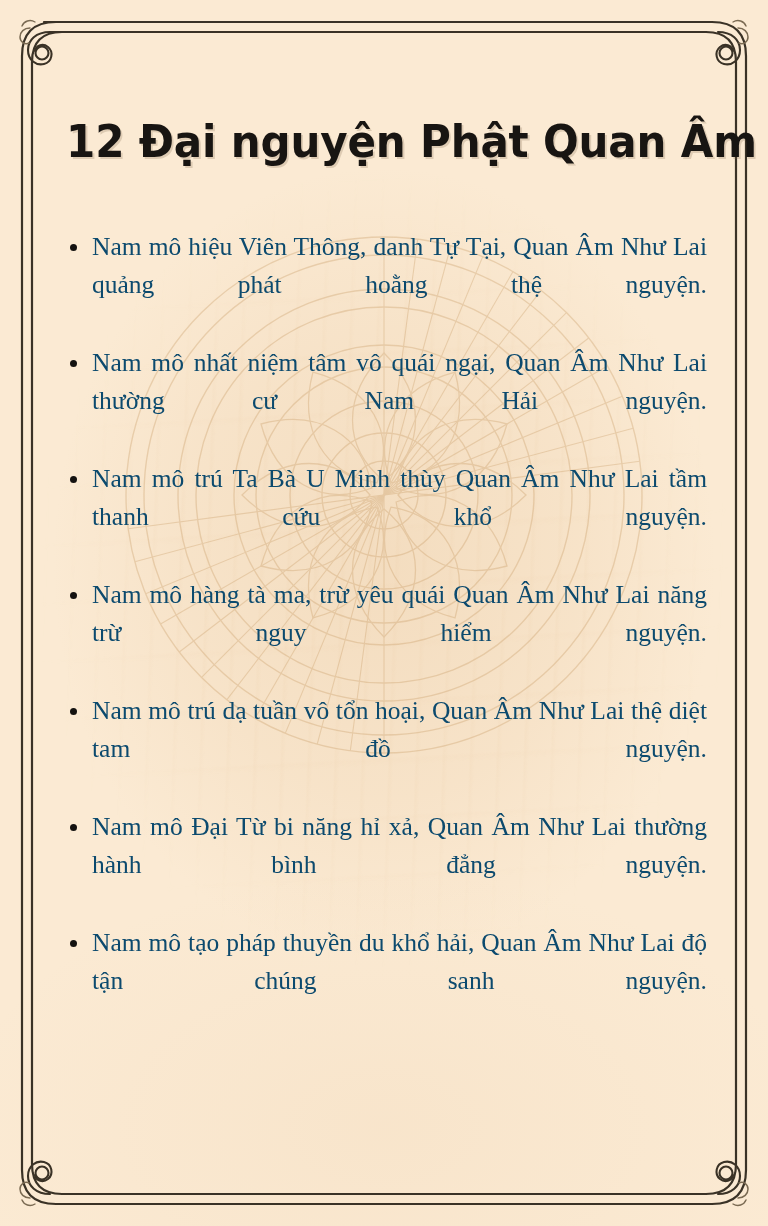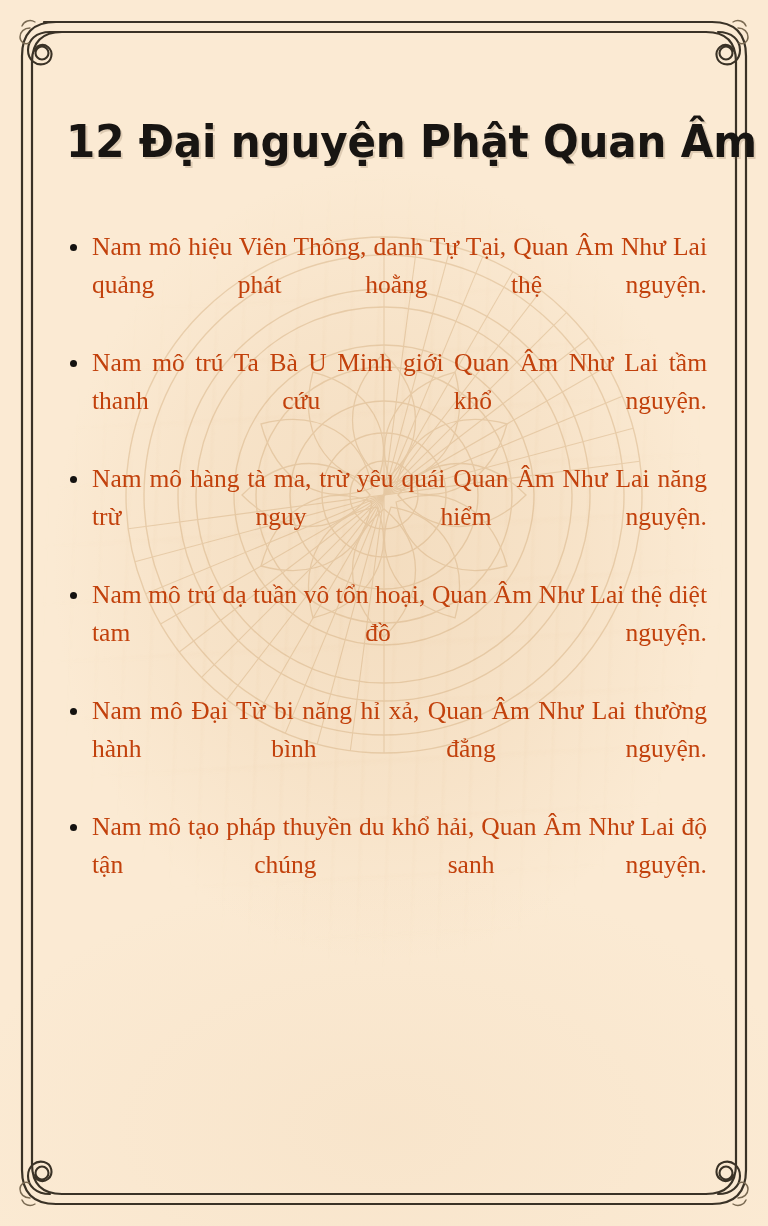--- a/index.html
+++ b/index.html
@@ -113,21 +113,21 @@
     padding: 0;
     list-style: none;
   }
   .vow-item {
     position: relative;
     padding-left: 30px;
     margin: 0 0 2px 0;
     font-family: "Liberation Serif", "DejaVu Serif", serif;
     font-size: 25.5px;
     line-height: 38px;
-    color: #c2410c;
+    color: #0c4a6e;
     text-align: justify;
     text-justify: inter-word;
   }
   .vow-item:last-child {
     margin-bottom: 0;
   }
   .vow-bullet {
     position: absolute;
     left: 8px;
     top: 16px;
@@ -243,21 +243,25 @@
 
     <h1 class="title">12 Đại nguyện Phật Quan Âm</h1>
 
     <ul class="vow-list" id="vow-list">
         <li class="vow-item">
           <span class="vow-bullet"></span>
           <span class="vow-text">Nam mô hiệu Viên Thông, danh Tự Tại, Quan Âm Như Lai quảng phát hoằng thệ nguyện.</span>
         </li>
         <li class="vow-item">
           <span class="vow-bullet"></span>
-          <span class="vow-text">Nam mô trú Ta Bà U Minh giới Quan Âm Như Lai tầm thanh cứu khổ nguyện.</span>
+          <span class="vow-text">Nam mô nhất niệm tâm vô quái ngại, Quan Âm Như Lai thường cư Nam Hải nguyện.</span>
+        </li>
+        <li class="vow-item">
+          <span class="vow-bullet"></span>
+          <span class="vow-text">Nam mô trú Ta Bà U Minh thùy Quan Âm Như Lai tầm thanh cứu khổ nguyện.</span>
         </li>
         <li class="vow-item">
           <span class="vow-bullet"></span>
           <span class="vow-text">Nam mô hàng tà ma, trừ yêu quái Quan Âm Như Lai năng trừ nguy hiểm nguyện.</span>
         </li>
         <li class="vow-item">
           <span class="vow-bullet"></span>
           <span class="vow-text">Nam mô trú dạ tuần vô tổn hoại, Quan Âm Như Lai thệ diệt tam đồ nguyện.</span>
         </li>
         <li class="vow-item">

